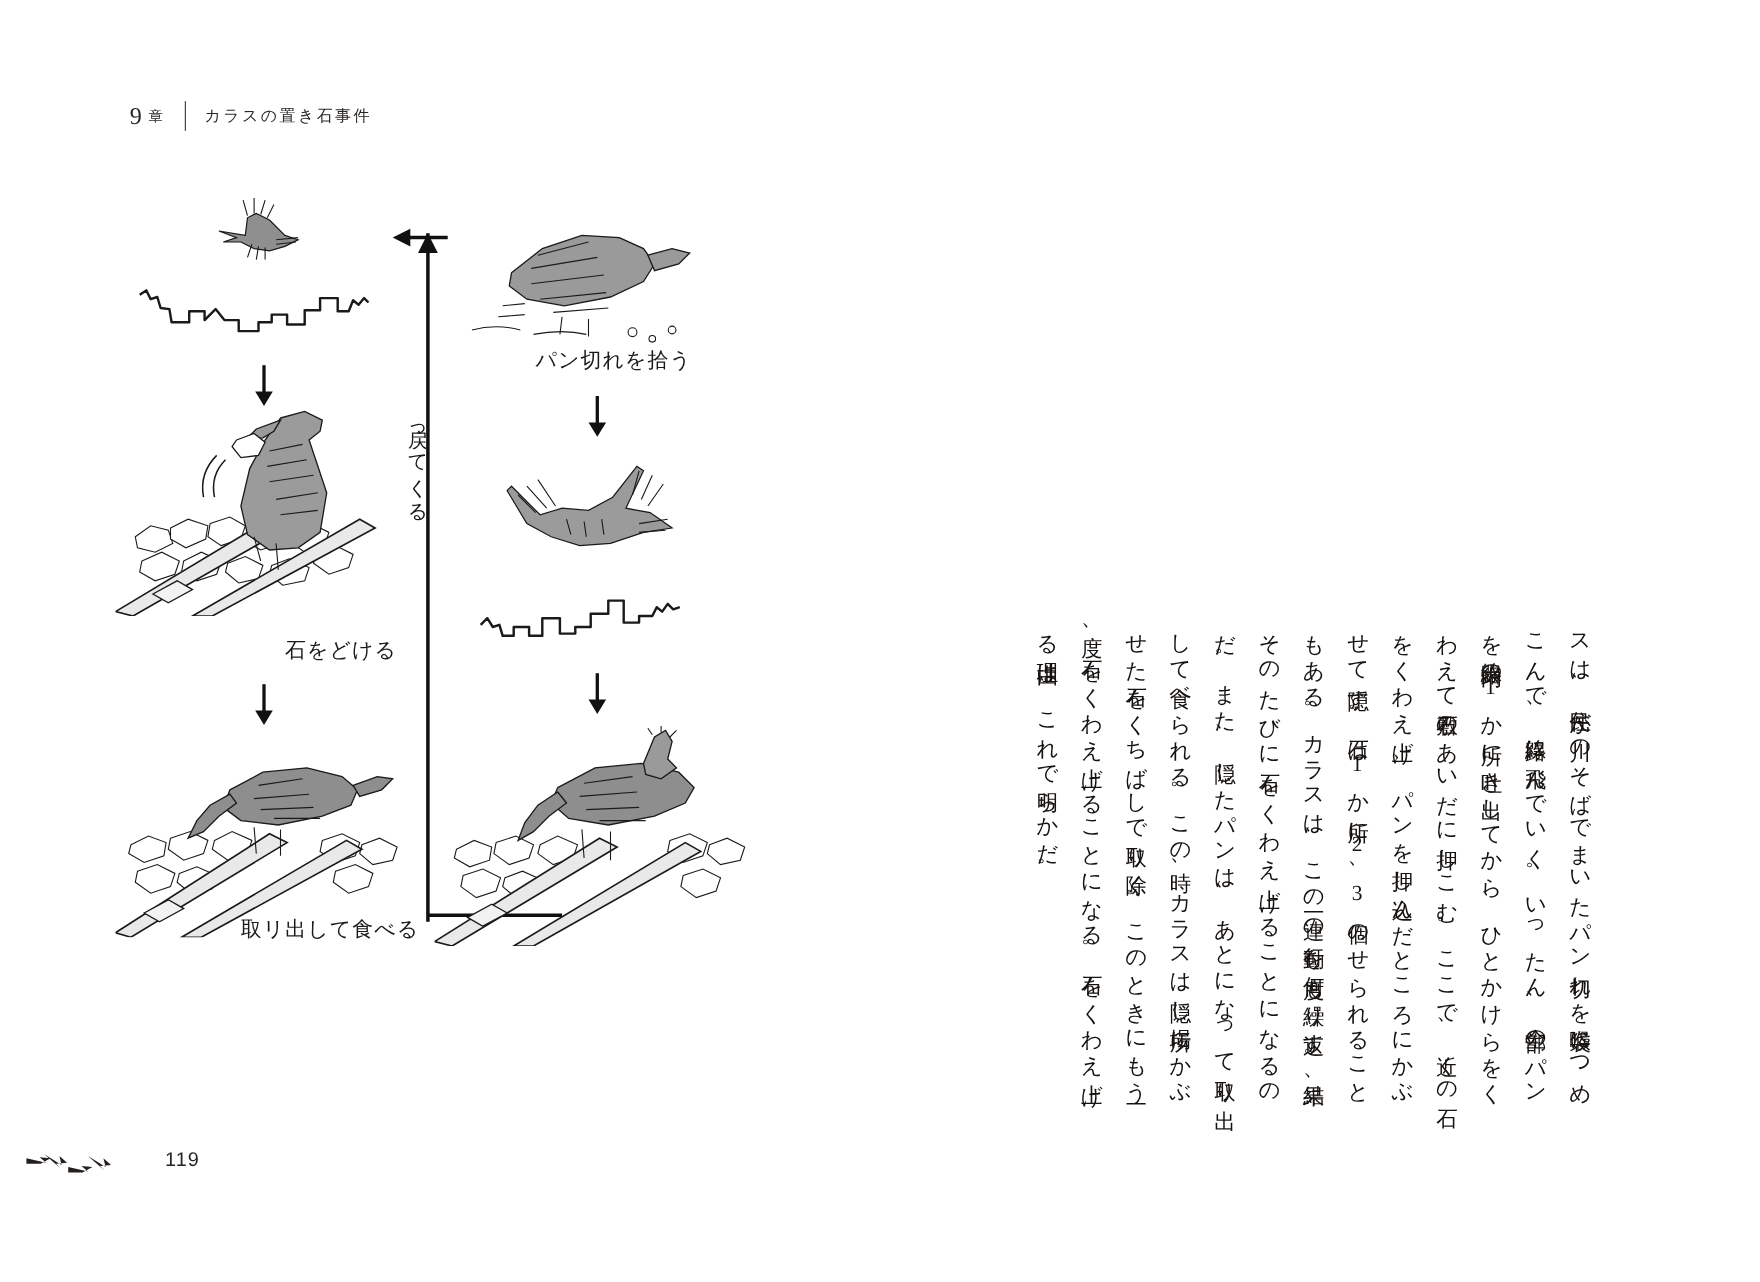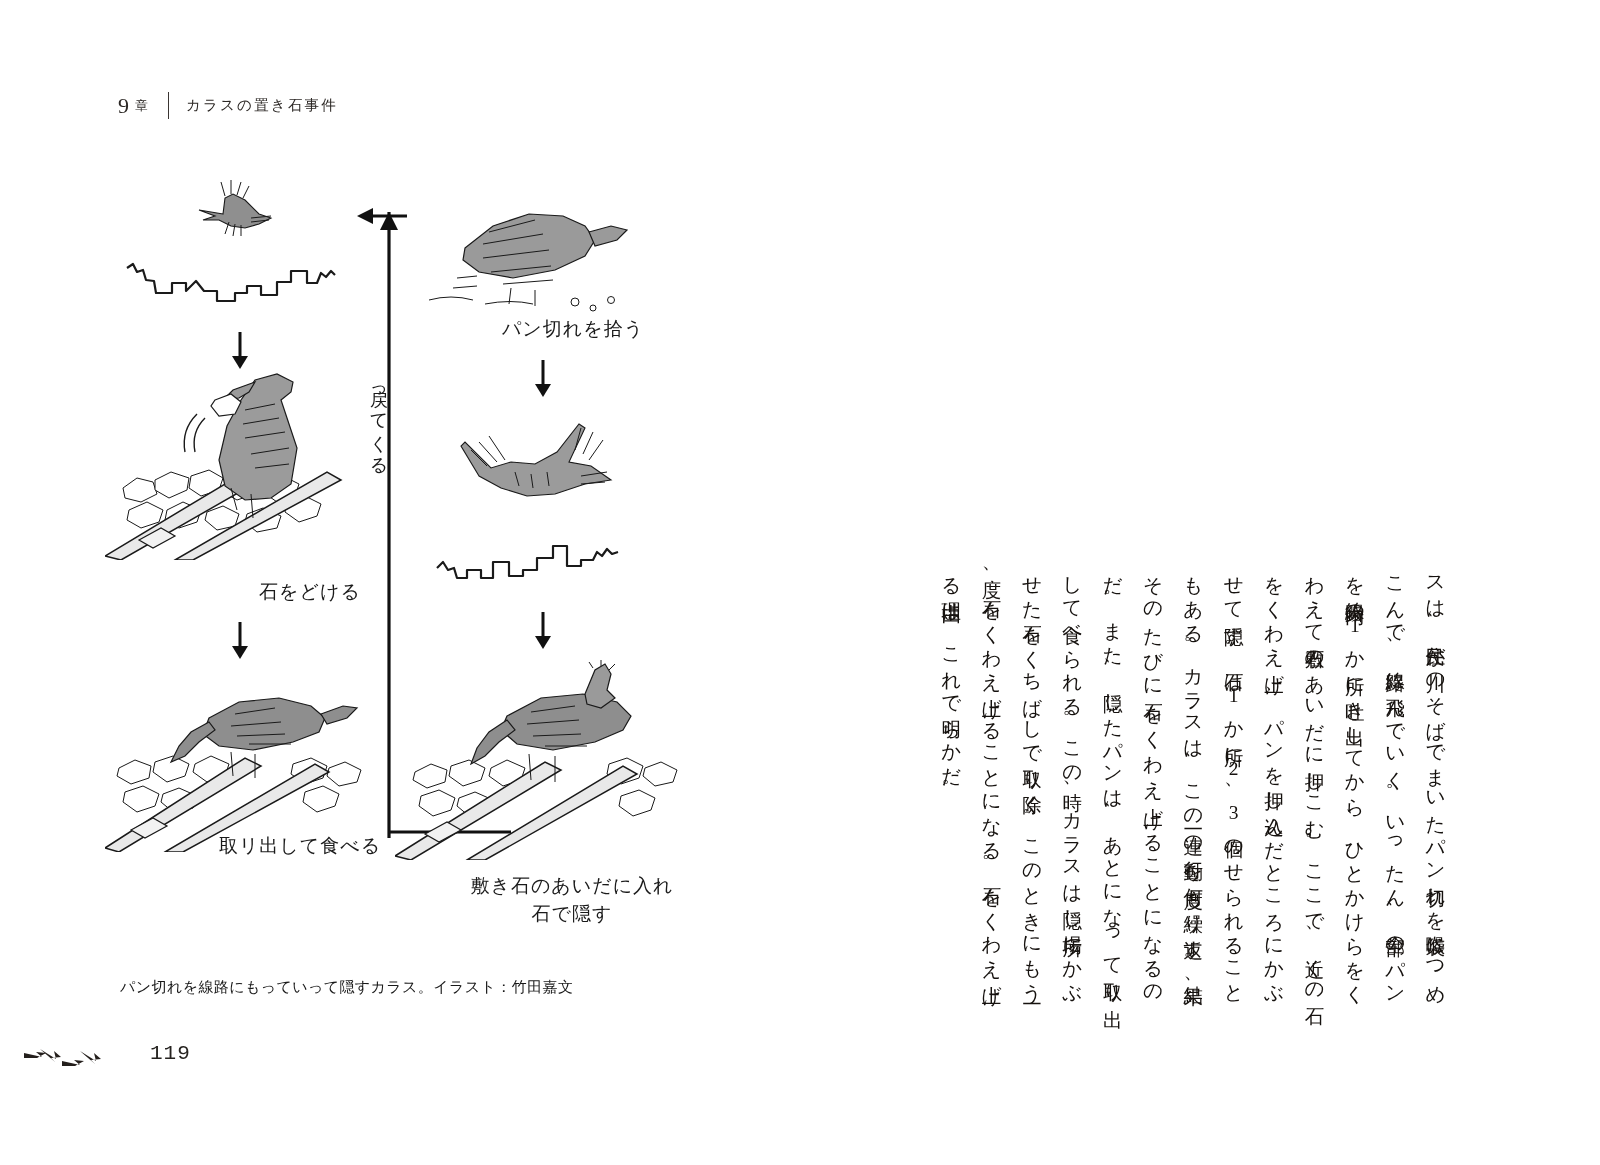--- a/index.html
+++ b/index.html
@@ -57,22 +57,22 @@
     border-top:13px solid #111; transform:translateX(-50%);
   }
 
   .caption-illust {
     position: absolute; left: 120px; top: 978px;
     font-family: "DejaVu Sans", sans-serif;
     font-size: 15px; color: #181818; letter-spacing: 0.4px;
   }
 
   .folio {
-    position: absolute; font-family: Liberation Mono, monospace;
-    font-size: 21px; color: #262320; letter-spacing: 1px;
+    position: absolute; font-family: Liberation Sans, sans-serif;
+    font-size: 18px; color: #262320; letter-spacing: 1px;
   }
   .folio-left  { left: 150px; bottom: 100px; }
 
   .footprints { position: absolute; left: 18px; bottom: 88px; width: 120px; height: 50px; }
 
   .body-text {
     position: absolute; right: 145px; top: 563px;
     height: 432px; width: 530px;
     writing-mode: vertical-rl;
     text-orientation: upright;
@@ -230,21 +230,21 @@
         </g>
 
         <g stroke="#1a1a1a" stroke-width="1" fill="none">
           <path d="M4 108 q22 -6 44 0 M60 112 q26 -5 48 0"></path>
         </g>
         <circle cx="150" cy="110" r="4" fill="none" stroke="#1a1a1a"></circle>
         <circle cx="168" cy="116" r="3" fill="none" stroke="#1a1a1a"></circle>
         <circle cx="186" cy="108" r="3.5" fill="none" stroke="#1a1a1a"></circle>
       </svg>
 
-      <div class="flow-label" style="left:383px; top:155px; width:190px;">パン切れを拾う</div>
+      <div class="flow-label" style="left:368px; top:155px; width:190px;">パン切れを拾う</div>
 
       <div class="arrow-down" style="left:448px; top:200px;">
         <span class="shaft"></span>
           <span class="head"></span>
       </div>
 
       <svg style="position:absolute;left:360px;top:250px;" width="180" height="110" viewBox="0 0 180 110">
         <g fill="#9b9b9b" stroke="#1a1a1a" stroke-width="1.1">
           <path d="M24 66 l-18 -30 l4 -4 l26 26 l20 -6 l24 2 l22 -12 l22 -28 l6 4 l-16 34 l22 4 l20 14 l-26 4 l-30 10 l-28 2 l-26 -8 z"></path>
         </g>
@@ -292,25 +292,22 @@
         <g fill="#9a9a9a" stroke="#1a1a1a" stroke-width="1.2">
           <path d="M190 34 l10 -24 l10 -6 l6 10 l-4 16 l8 8 l-14 10 l-14 -4 z"></path>
         </g>
         <g stroke="#1a1a1a" stroke-width="1" fill="none">
           <path d="M198 8 l-4 -6 M206 6 l0 -8 M214 10 l6 -6"></path>
           <path d="M136 52 l44 -6 M132 64 l52 -4 M138 76 l48 -2 M150 86 l42 0"></path>
           <path d="M134 94 l2 26 M160 96 l0 26"></path>
         </g>
       </svg>
 
-      <div class="flow-label" style="left:352px; top:712px; width:250px;">敷き石のあいだに入れ
-石で隠す</div>
     </div>
 
-    <div class="caption-illust">パン切れを線路にもっていって隠すカラス。イラスト：竹田嘉文</div>
 
     <svg class="footprints" viewBox="0 0 120 50">
       <g fill="#241f1c">
         <path d="M6 26 l18 4 l-6 -5 l10 1 l-9 5 l6 0 l-19 0 z"></path>
         <path d="M22 22 l16 10 l-2 -8 l7 6 l-10 1 l4 4 l-15 -13 z"></path>
         <path d="M44 34 l18 4 l-6 -5 l10 1 l-9 5 l6 0 l-19 0 z"></path>
         <path d="M62 24 l16 10 l-2 -8 l7 6 l-10 1 l4 4 l-15 -13 z"></path>
       </g>
     </svg>
 

